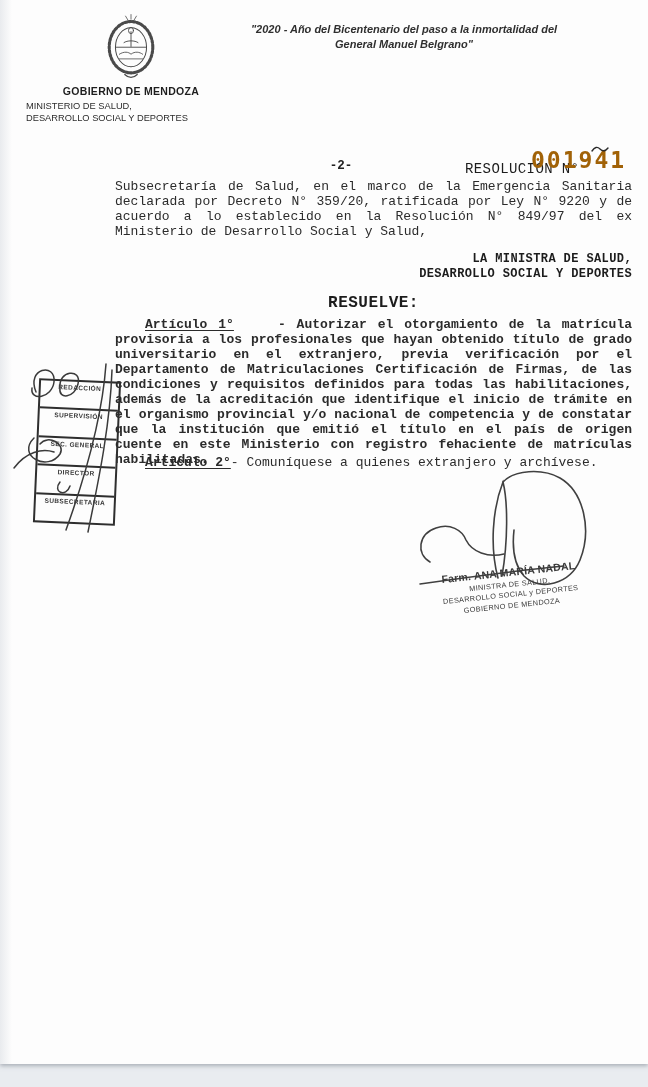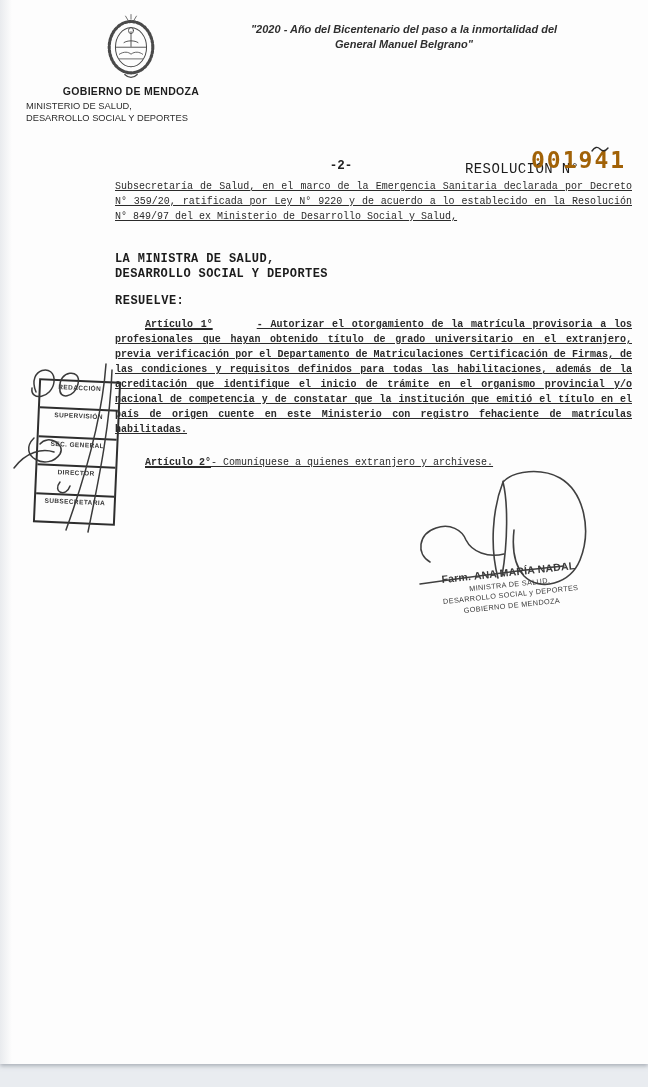--- a/index.html
+++ b/index.html
@@ -17,27 +17,27 @@
   .motto { position:absolute; left:243px; top:22px; width:322px; text-align:center;
            font-size:11px; font-weight:bold; font-style:italic; color:#2f2f2f; line-height:15px; }
   .mono { font-family:"Liberation Mono","DejaVu Sans Mono",monospace; }
   .page-num { position:absolute; left:301px; top:159px; width:80px; text-align:center;
               font-size:12.5px; font-weight:bold; color:#222; }
   .res-label { position:absolute; left:465px; top:161px; font-size:14px; font-weight:normal;
                letter-spacing:.4px; color:#1d1d1d; }
   .res-number { position:absolute; left:531px; top:147px; font-family:"DejaVu Sans Mono",monospace;
                 font-size:23px; font-weight:bold; letter-spacing:2px; color:#a16207; }
   .stray-mark { position:absolute; left:591px; top:145px; }
-  .para { position:absolute; left:115px; width:517px; font-size:10px; line-height:15px;
-          text-align:justify; color:#2b2b2b;text-decoration:underline; }
+  .para { position:absolute; left:115px; width:517px; font-size:13px; line-height:15px;
+          text-align:justify; color:#2b2b2b; }
   .intro { top:179px; }
-  .authority { position:absolute; left:115px; top:252px; width:517px; text-align:left;
+  .authority { position:absolute; left:115px; top:252px; width:517px; text-align:right;
                font-size:12px; line-height:15px; font-weight:bold; color:#1c1c1c; letter-spacing:.4px; }
-  .resolves { position:absolute; left:115px; top:294px; width:517px; 
-              font-size:12px; font-weight:bold; color:#1c1c1c; letter-spacing:.5px; }
+  .resolves { position:absolute; left:115px; top:294px; width:517px; text-align:center;
+              font-size:16px; font-weight:bold; color:#1c1c1c; letter-spacing:.5px; }
   .art1 { top:317px; text-indent:30px; }
   .art2 { top:455px; text-indent:30px; text-align:left; }
   .art-label { text-decoration:underline; text-underline-offset:2px; font-weight:bold; }
   .art-bold { font-weight:bold;margin-left:44px; }
   .routing-stamp { position:absolute; left:36px; top:380px; width:78px; height:140px;
                    border:2px solid #2e2e2e; transform:rotate(2.5deg);
                    display:flex; flex-direction:column; }
   .routing-row { flex:1; border-bottom:2px solid #2e2e2e; text-align:center; }
   .routing-row:last-child { border-bottom:none; }
   .routing-row span { display:block; padding-top:2px; font-size:6.5px; font-weight:bold;

